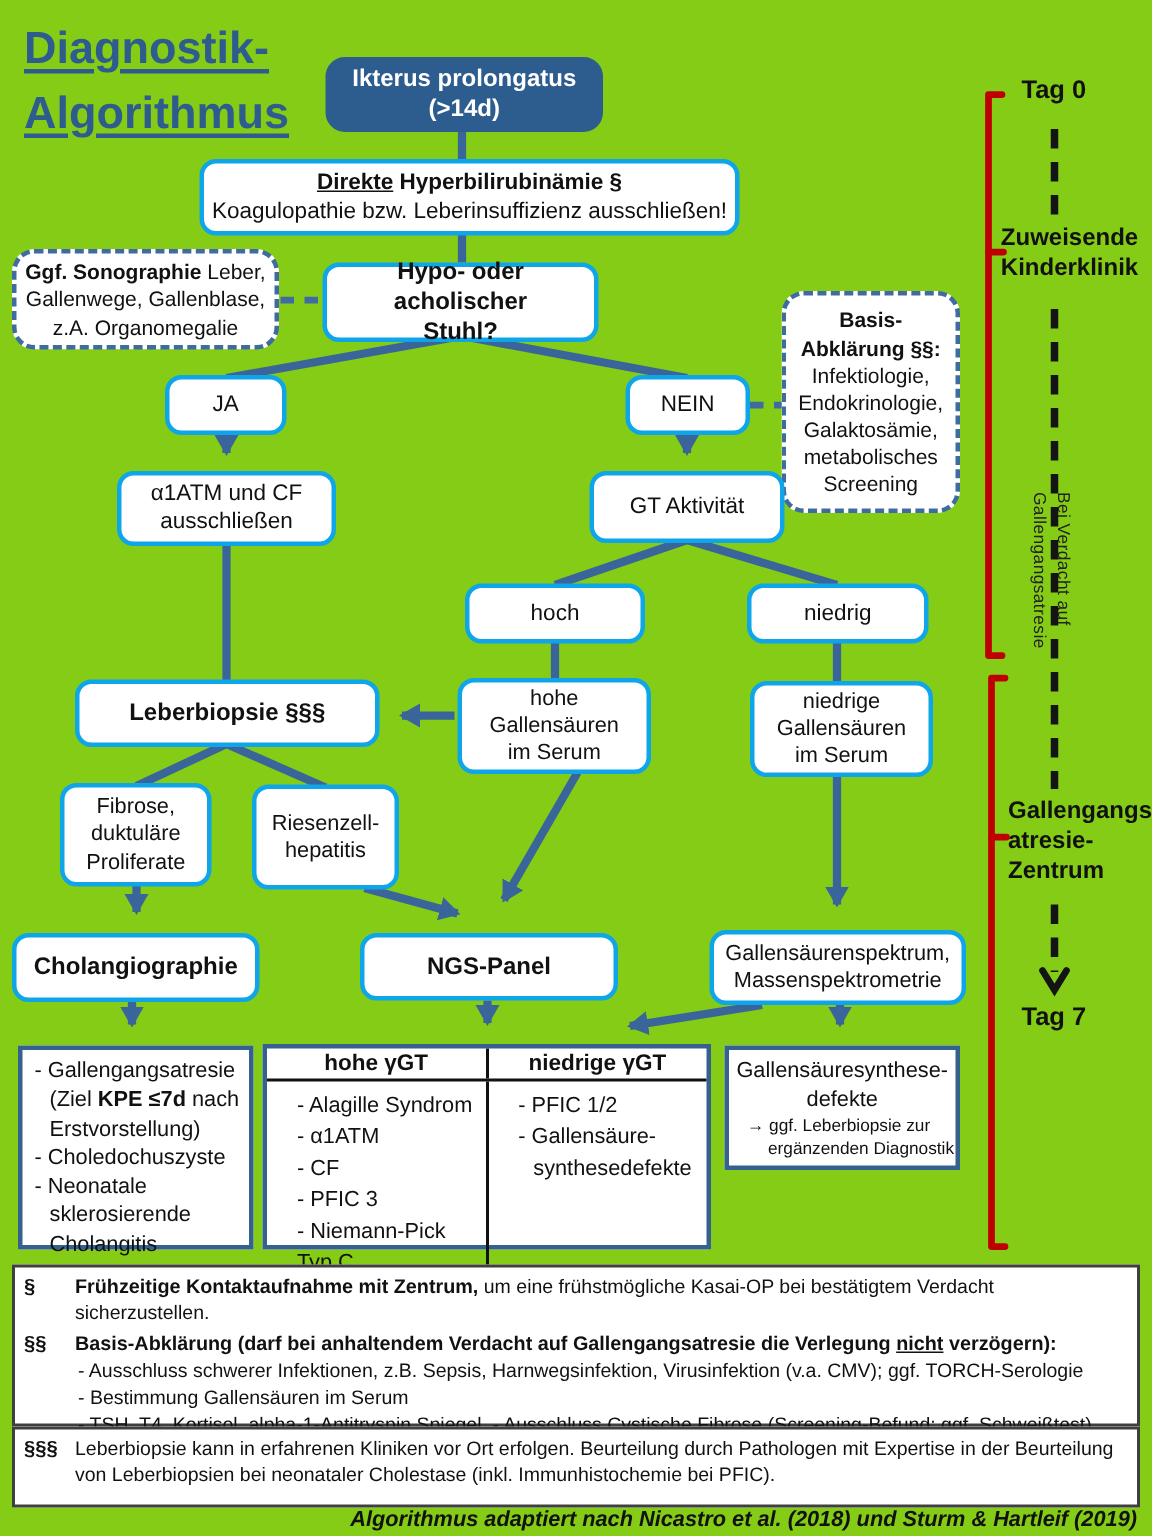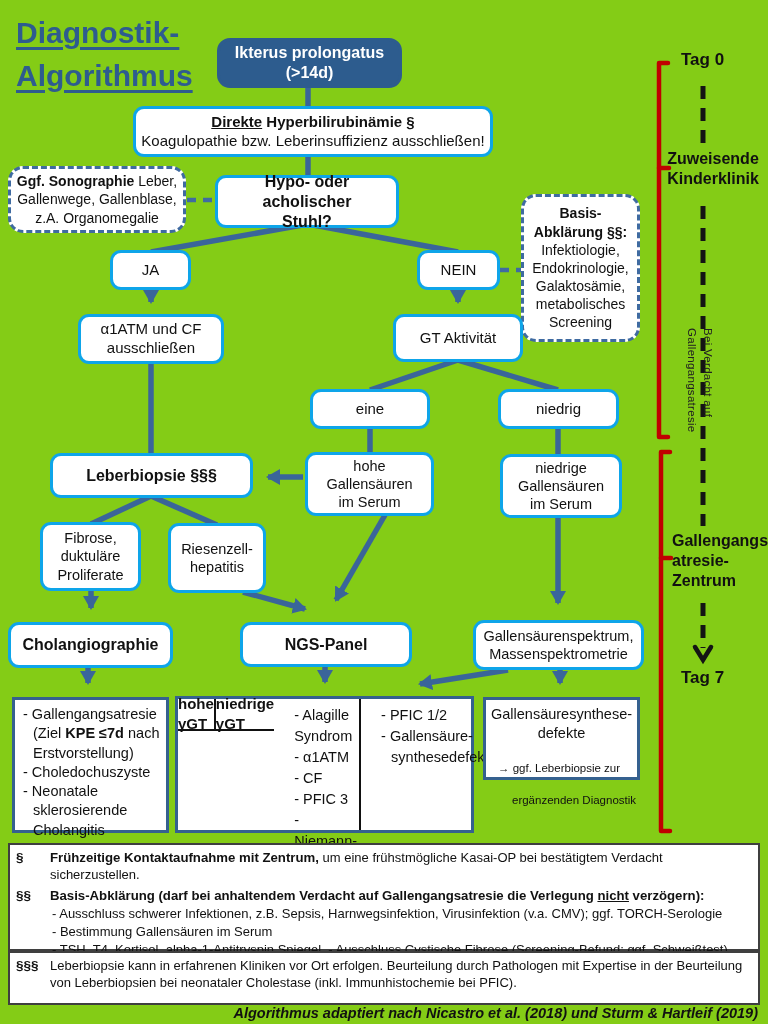--- a/index.html
+++ b/index.html
@@ -15,33 +15,33 @@
   .node.dashed{border:3px dashed #3f6ba1;border-radius:15px;font-size:14px;line-height:1.3;}
   .node.small{font-size:14.5px;}
   .b{font-weight:bold;}
   .u{text-decoration:underline;}
   
   .sq{position:absolute;z-index:2;background:#fff;border:3px solid #35618f;box-sizing:border-box;
       font-size:14.5px;line-height:1.33;}
   .listbox{padding:5px 4px 4px 8px;}
   .listbox .wrap{margin-left:10px;}
   
-  .tbl{display:flex;padding:0;}
+  .tbl{display:flex;flex-direction:column;padding:0;}
   .trow{display:flex;}
   .thead{height:30px;border-bottom:2.5px solid #111;}
   .tcell{flex:1;box-sizing:border-box;}
   .tcell.first{border-right:2.5px solid #111;}
   .th{display:flex;align-items:center;justify-content:center;font-weight:bold;font-size:15px;}
   .tbody{flex:1;}
   .tbody .tcell{padding:6px 2px 2px 20px;line-height:1.45;}
   .tbl .wrap{margin-left:10px;}
   
   .synth{display:flex;flex-direction:column;align-items:center;justify-content:flex-start;
          text-align:center;padding-top:5px;}
-  .synth .note{font-size:11.5px;line-height:1.3;text-align:center;align-self:flex-start;padding-left:12px;margin-top:17px;}
+  .synth .note{font-size:11.5px;line-height:1.3;text-align:center;align-self:flex-start;padding-left:12px;margin-top:0;}
   .synth .note2{padding-left:26px;}
   
   .title{position:absolute;left:16px;top:12px;z-index:2;font-size:30px;font-weight:bold;color:#2e5c8f;
          line-height:1.42;}
   .title div{text-decoration:underline;text-decoration-thickness:2.5px;text-underline-offset:4px;}
   
   .tl{position:absolute;z-index:3;color:#111;}
   .tl.big{font-weight:bold;font-size:17px;}
   .tl.med{font-weight:bold;font-size:16px;line-height:1.25;}
   .vert{writing-mode:vertical-rl;text-orientation:mixed;font-size:11.5px;line-height:1.4;
@@ -155,21 +155,21 @@
   <div class="node" style="left:110px;top:250px;width:81px;height:40px;">JA</div>
   <div class="node" style="left:417px;top:250px;width:83px;height:40px;">NEIN</div>
 
   <div class="node" style="left:78px;top:314px;width:146px;height:50px;">
     <div>α1ATM und CF</div>
     <div>ausschließen</div>
   </div>
 
   <div class="node" style="left:393px;top:314px;width:130px;height:48px;">GT Aktivität</div>
 
-  <div class="node" style="left:310px;top:389px;width:120px;height:40px;">eine</div>
+  <div class="node" style="left:310px;top:389px;width:120px;height:40px;">hoch</div>
   <div class="node" style="left:498px;top:389px;width:121px;height:40px;">niedrig</div>
 
   <div class="node bold" style="left:50px;top:453px;width:203px;height:45px;">Leberbiopsie §§§</div>
 
   <div class="node small" style="left:305px;top:452px;width:129px;height:64px;">
     <div>hohe</div>
     <div>Gallensäuren</div>
     <div>im Serum</div>
   </div>
 

